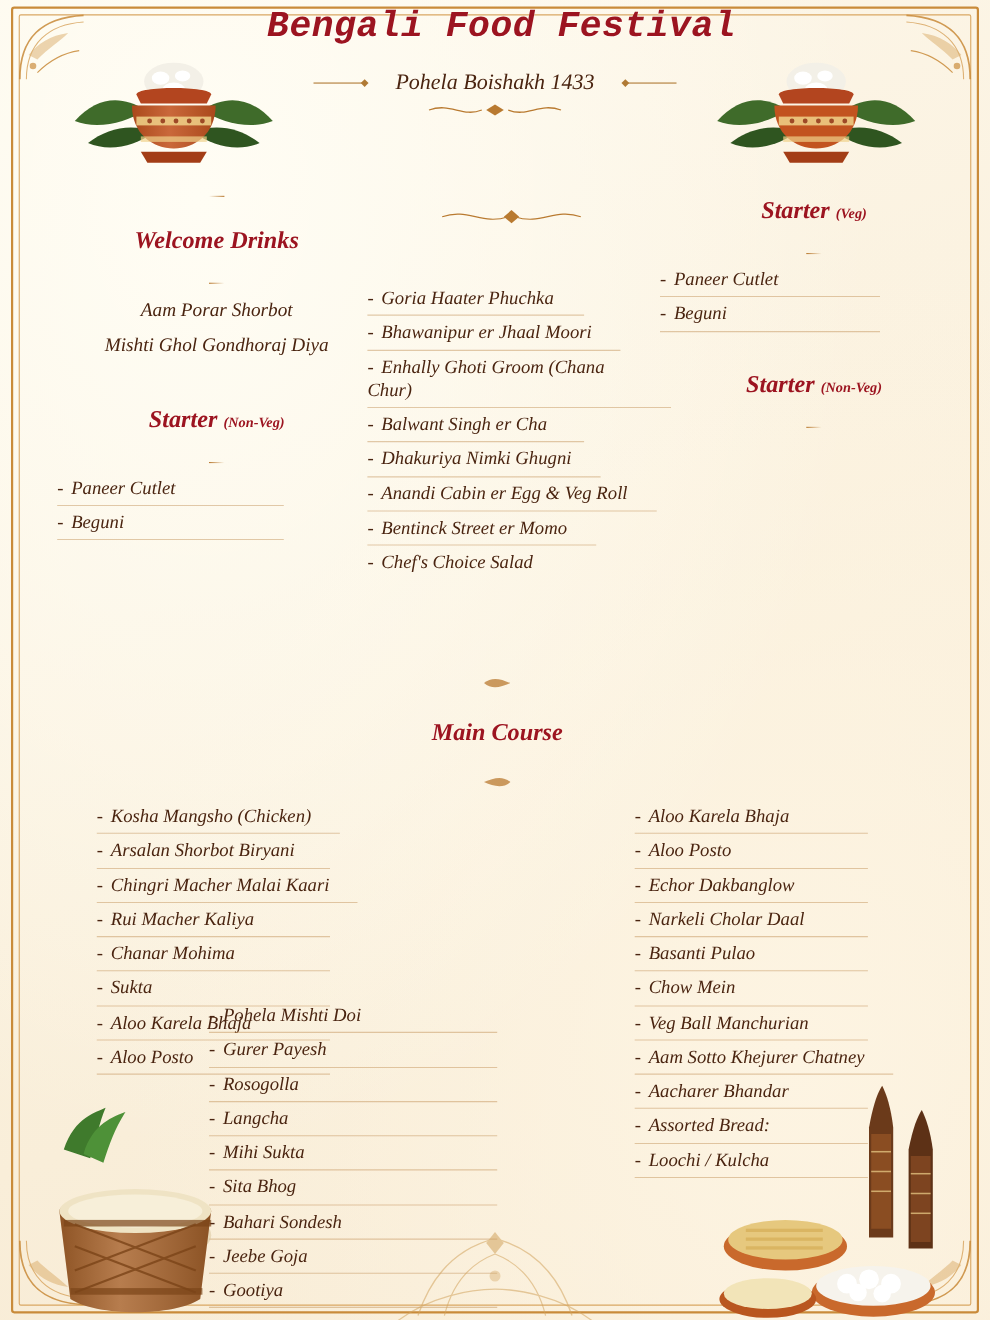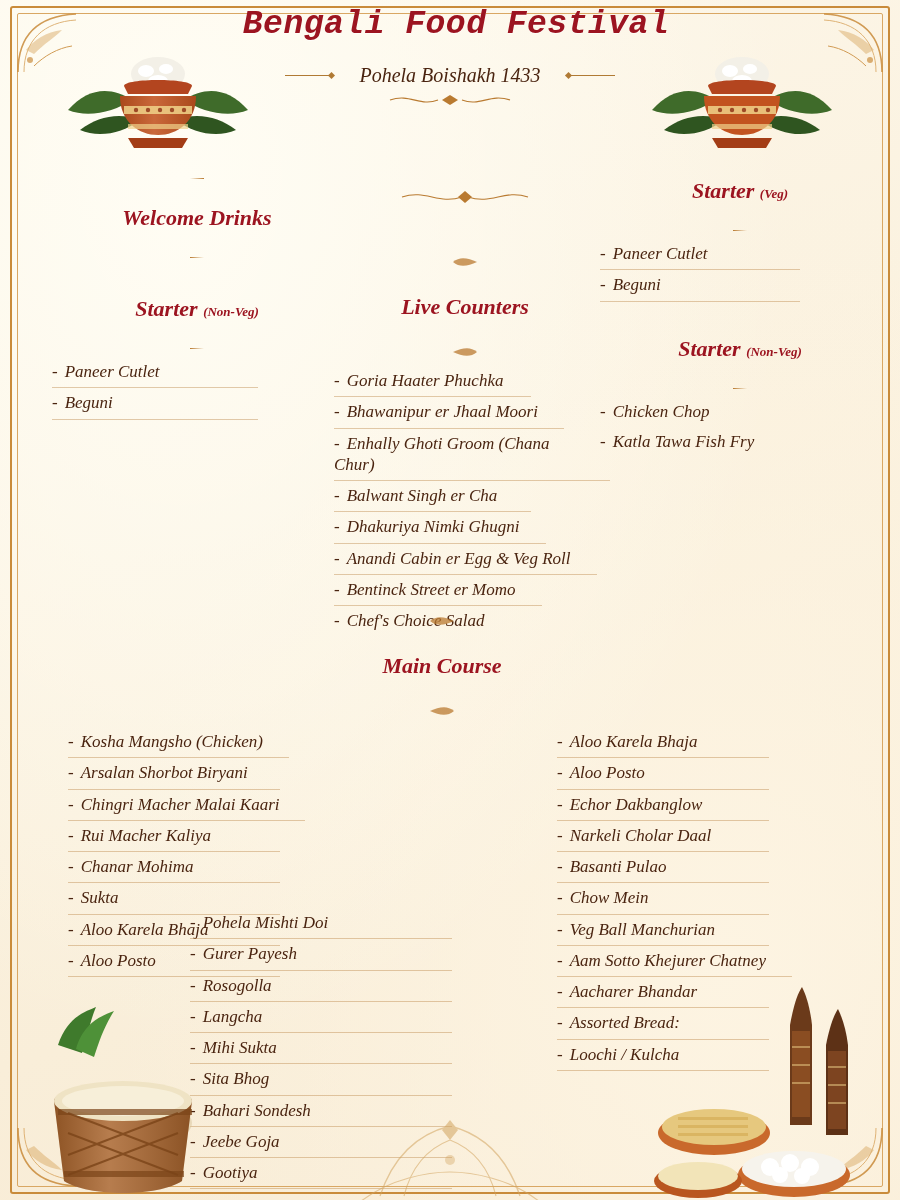--- a/index.html
+++ b/index.html
@@ -349,20 +349,24 @@
   <div class="content">
 
     <div class="col-left">
 
       <div class="welcome" style="margin-top:0;">
         <div class="head-deco center">
           <span class="line"></span>
           <span class="section-title">Welcome Drinks</span>
           <span class="line rev"></span>
         </div>
+        <ul class="items">
+          <li>Aam Porar Shorbot</li>
+          <li>Mishti Ghol Gondhoraj Diya</li>
+        </ul>
       </div>
 
       <div style="margin-top:38px;">
         <div class="head-deco">
           <span class="section-title">
             <span>Starter</span>
             <span class="small">(Non-Veg)</span>
           </span>
           <span class="line rev"></span>
         </div>
@@ -376,33 +380,20 @@
     <div class="col-mid">
       <div class="mid-flourish" style="margin-top:10px;">
         <svg viewBox="0 0 150 18">
           <path d="M12 9 C36 1 48 17 72 9" stroke="#b97a30" fill="none" stroke-width="1.1"></path>
           <path d="M138 9 C114 1 102 17 78 9" stroke="#b97a30" fill="none" stroke-width="1.1"></path>
           <path d="M68 9 L75 3 L82 9 L75 15 Z" fill="#b97a30"></path>
         </svg>
       </div>
 
       <div style="margin-top:50px;">
-        <div class="head-deco center">
-          <span class="swirl">
-            <svg viewBox="0 0 26 12">
-                <path d="M1 6 C8 0 16 2 25 6 C16 10 8 12 1 6Z" fill="#b97a30" opacity=".75"></path>
-              </svg>
-          </span>
-          <span class="section-title">Live Counters</span>
-          <span class="swirl">
-            <svg viewBox="0 0 26 12">
-                <path d="M25 6 C18 0 10 2 1 6 C10 10 18 12 25 6Z" fill="#b97a30" opacity=".75"></path>
-              </svg>
-          </span>
-        </div>
         <ul class="items dashed underline" style="margin-left:14px;">
           <li>Goria Haater Phuchka</li>
           <li>Bhawanipur er Jhaal Moori</li>
           <li>Enhally Ghoti Groom (Chana Chur)</li>
           <li>Balwant Singh er Cha</li>
           <li>Dhakuriya Nimki Ghugni</li>
           <li>Anandi Cabin er Egg &amp; Veg Roll</li>
           <li>Bentinck Street er Momo</li>
           <li style="border-bottom:none;">Chef's Choice Salad</li>
         </ul>
@@ -426,29 +417,25 @@
       </div>
 
       <div style="margin-top:34px;">
         <div class="head-deco">
           <span class="section-title">
             <span>Starter</span>
             <span class="small">(Non-Veg)</span>
           </span>
           <span class="line rev"></span>
         </div>
-        <ul class="items dashed">
-          <li>Chicken Chop</li>
-          <li>Katla Tawa Fish Fry</li>
-        </ul>
       </div>
     </div>
   </div>
 
-  <div style="position:absolute; left:12px; right:28px; top:615px;">
+  <div style="position:absolute; left:32px; right:28px; top:615px;">
     <div class="head-deco center" style="margin:0 200px 10px;">
       <span class="swirl">
         <svg viewBox="0 0 26 12">
             <path d="M1 6 C8 0 16 2 25 6 C16 10 8 12 1 6Z" fill="#b97a30" opacity=".75"></path>
           </svg>
       </span>
       <span class="section-title">Main Course</span>
       <span class="swirl">
         <svg viewBox="0 0 26 12">
             <path d="M25 6 C18 0 10 2 1 6 C10 10 18 12 25 6Z" fill="#b97a30" opacity=".75"></path>

